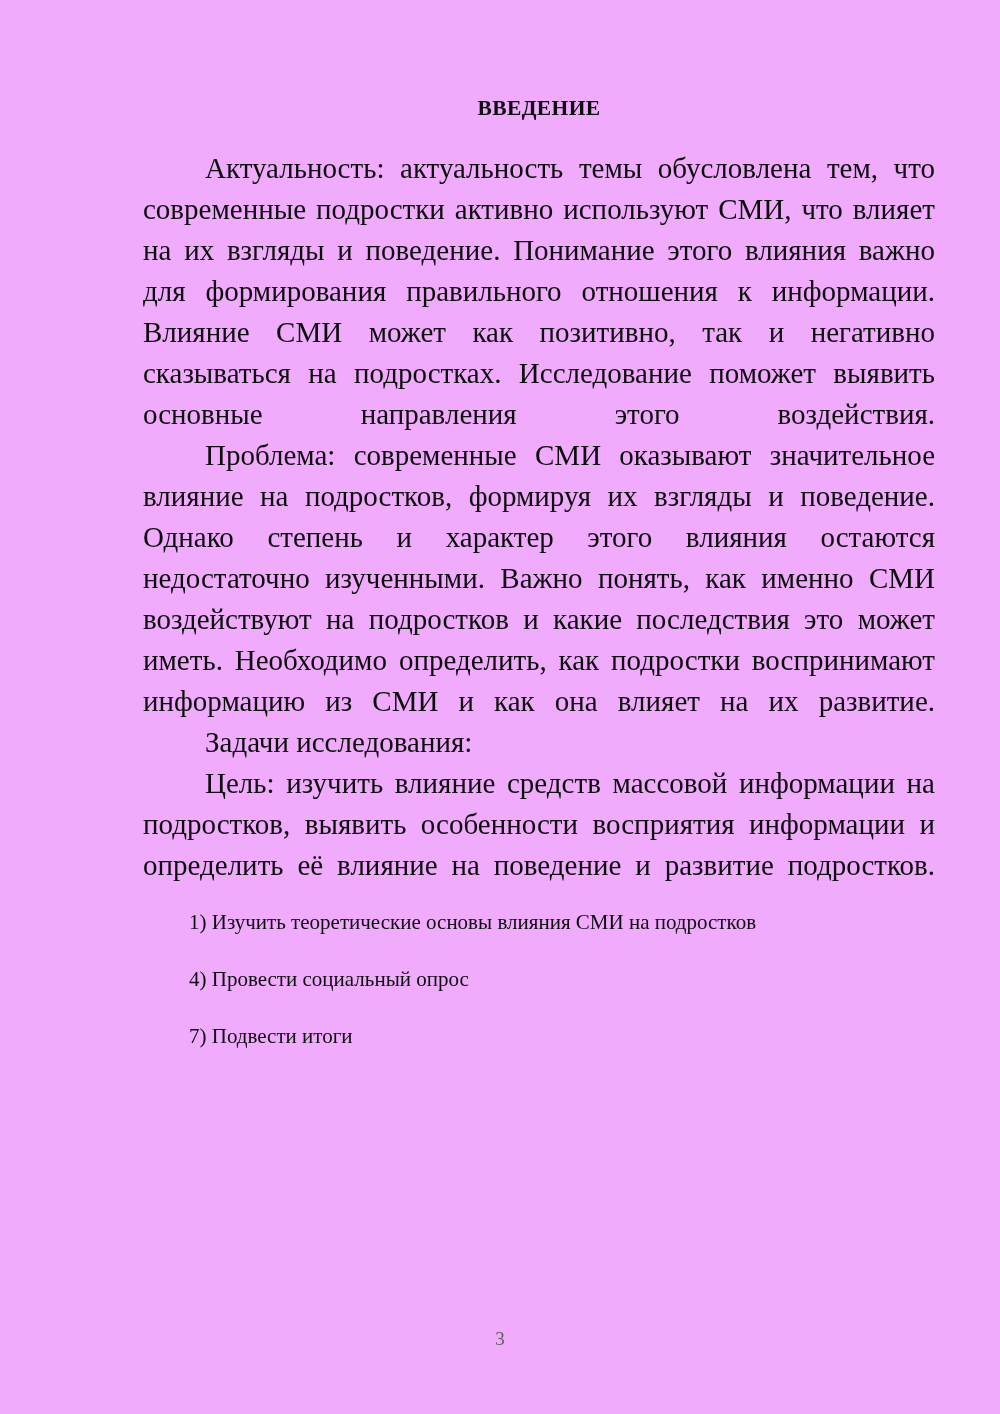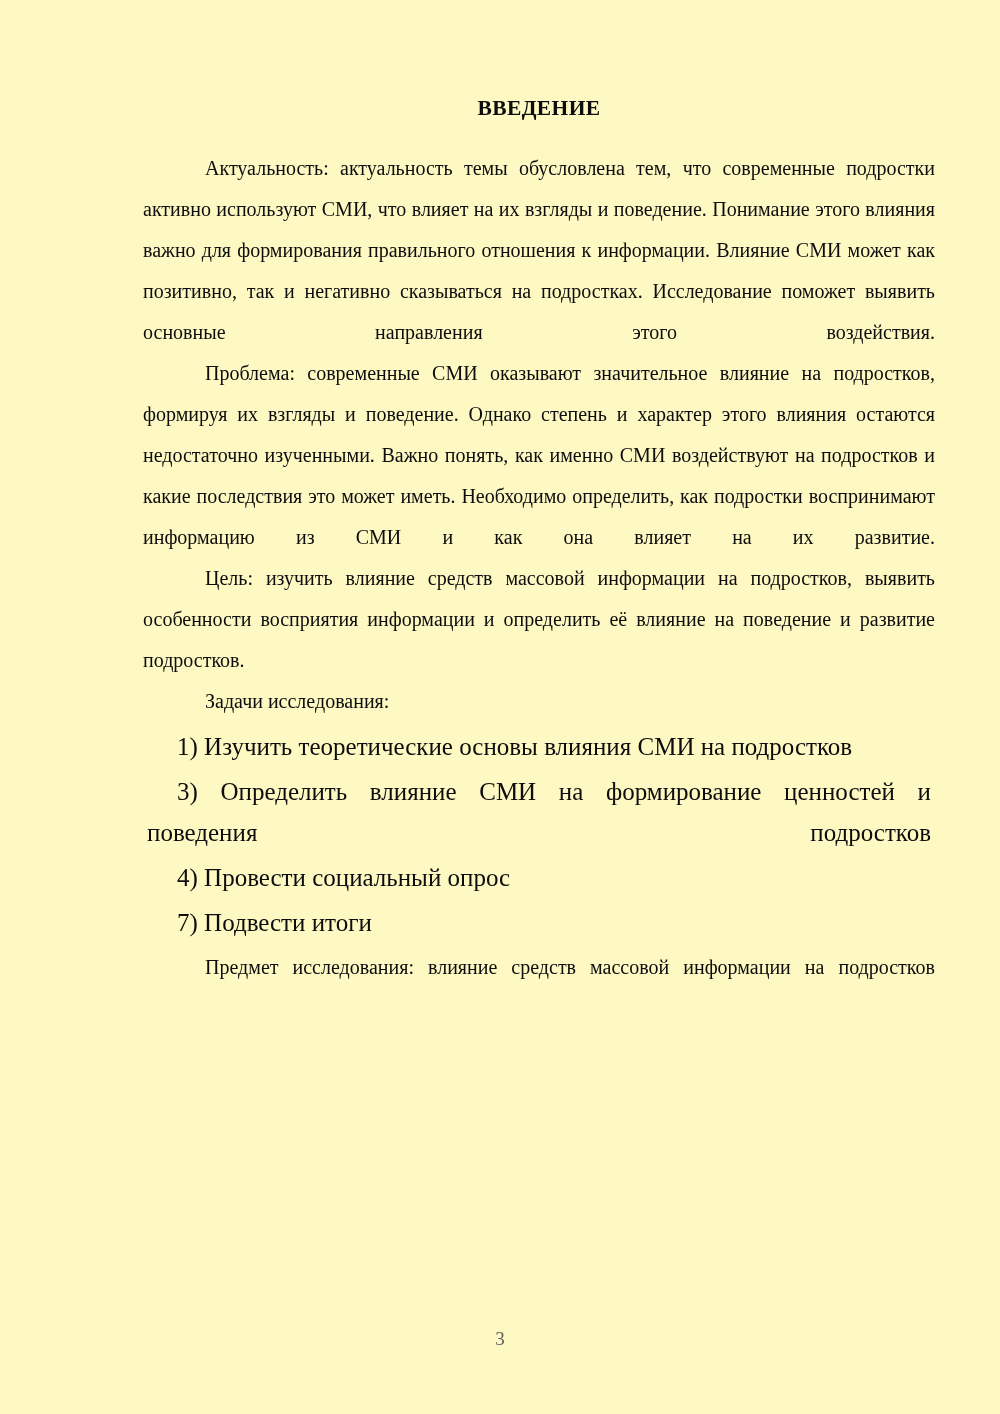--- a/index.html
+++ b/index.html
@@ -16,56 +16,56 @@
     color: #0d0d0d;
     overflow: hidden;
   }
 
   .page {
     position: absolute;
     left: 0;
     top: 0;
     width: 1000px;
     height: 1414px;
-    background: #fef9c3;
+    background: #f0abfc;
   }
 
   .content {
     position: absolute;
     left: 143px;
     top: 88px;
     width: 792px;
   }
 
   .doc-title {
     font-size: 21.5px;
     font-weight: bold;
     text-align: center;
     letter-spacing: 0.4px;
     line-height: 41px;
     margin: 0 0 19px 0;
   }
 
   .para {
-    font-size: 20px;
+    font-size: 29px;
     line-height: 41px;
     text-align: justify;
     text-align-last: left;
     text-indent: 62px;
     margin: 0;
     hyphens: none;
   }
 
   .list-item {
-    font-size: 25px;
+    font-size: 21px;
     line-height: 41px;
     text-align: justify;
     text-align-last: left;
     text-indent: 30px;
-    margin: 4px;
+    margin: 16px;
   }
 
   
   .para.stretch,
   .list-item.stretch {
     text-align-last: justify;
   }
 
   .page-number {
     position: absolute;
@@ -84,34 +84,32 @@
 <div class="page">
 
   <div class="content">
 
     <h1 class="doc-title">ВВЕДЕНИЕ</h1>
 
     <p class="para stretch">Актуальность: актуальность темы обусловлена тем, что современные подростки активно используют СМИ, что влияет на их взгляды и поведение. Понимание этого влияния важно для формирования правильного отношения к информации. Влияние СМИ может как позитивно, так и негативно сказываться на подростках. Исследование поможет выявить основные направления этого воздействия.</p>
 
     <p class="para stretch">Проблема: современные СМИ оказывают значительное влияние на подростков, формируя их взгляды и поведение. Однако степень и характер этого влияния остаются недостаточно изученными. Важно понять, как именно СМИ воздействуют на подростков и какие последствия это может иметь. Необходимо определить, как подростки воспринимают информацию из СМИ и как она влияет на их развитие.</p>
 
+    <p class="para">Задачи исследования:</p>
+
     <p class="para stretch">Цель: изучить влияние средств массовой информации на подростков, выявить особенности восприятия информации и определить её влияние на поведение и развитие подростков.</p>
-
-    <p class="para">Задачи исследования:</p>
 
     <p class="list-item">1) Изучить теоретические основы влияния СМИ на подростков</p>
 
 
-    <p class="list-item stretch">3) Определить влияние СМИ на формирование ценностей и поведения подростков</p>
 
     <p class="list-item">4) Провести социальный опрос</p>
 
     <p class="list-item">7) Подвести итоги</p>
 
 
-    <p class="para stretch">Предмет исследования: влияние средств массовой информации на подростков</p>
 
 
   </div>
 
   <div class="page-number">3</div>
 
 </div>
 
 </body></html>

